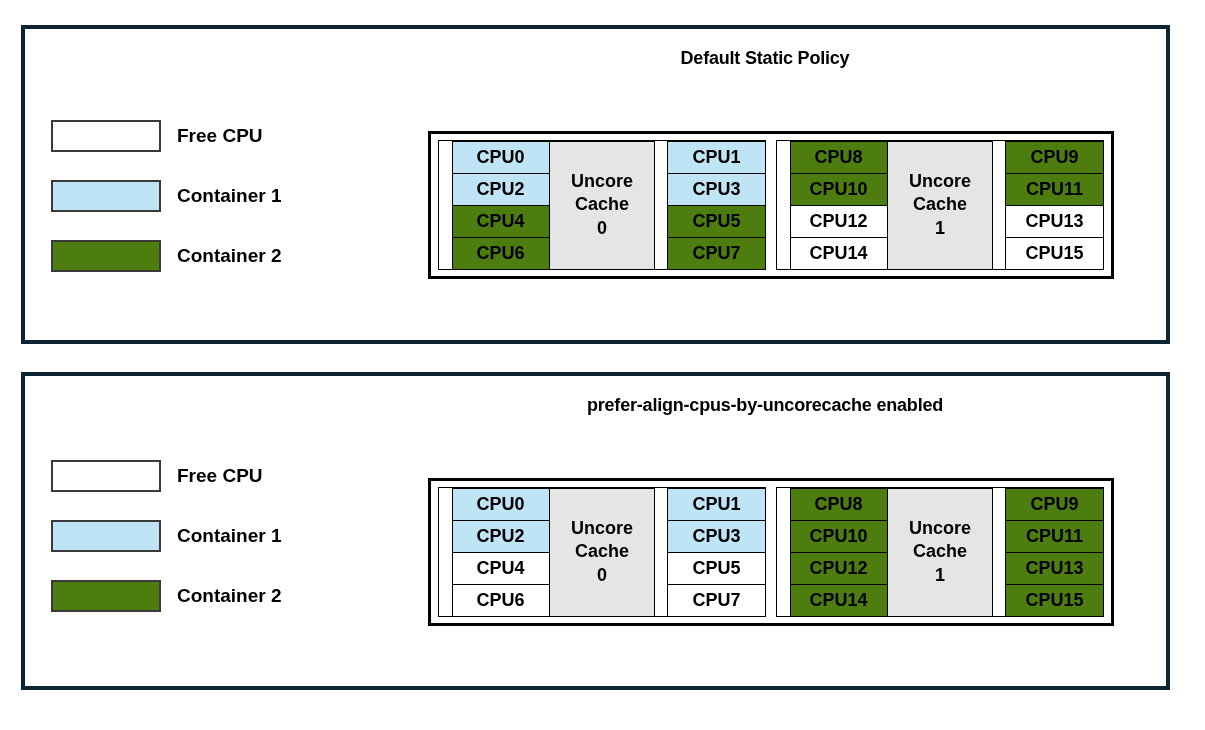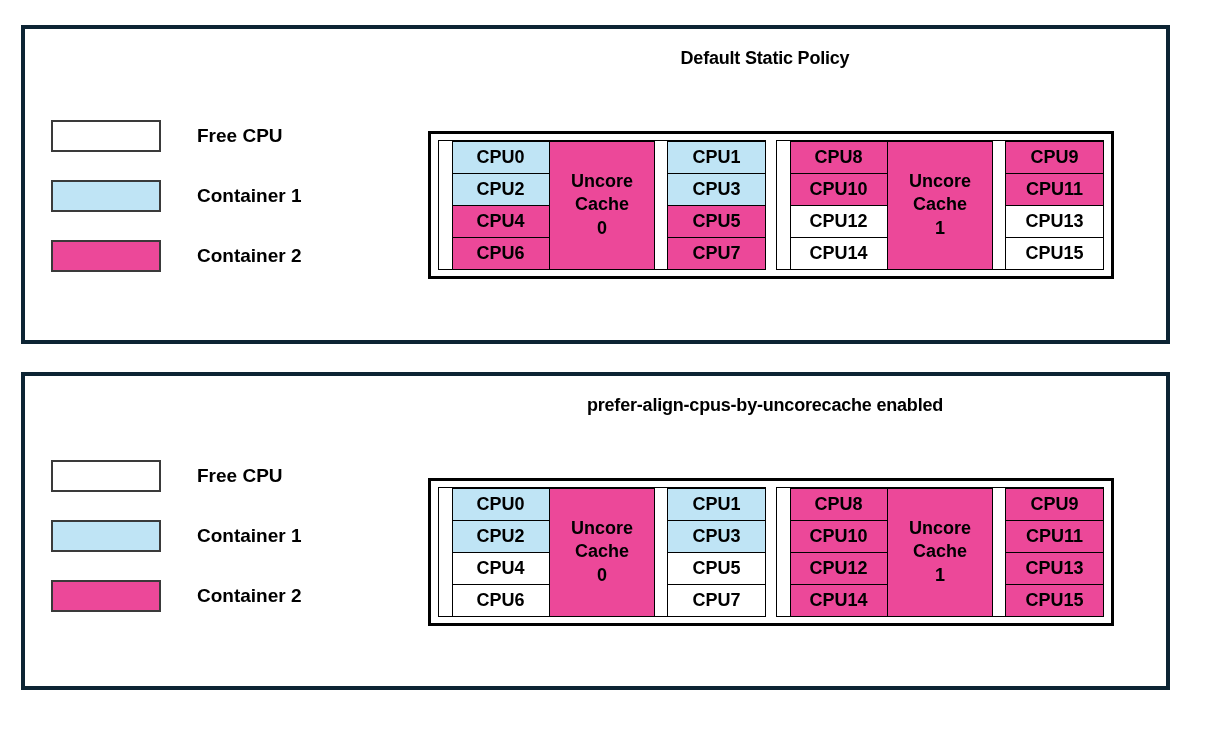--- a/index.html
+++ b/index.html
@@ -56,21 +56,21 @@
     height: 60px;
   }
   .legend-swatch {
     width: 110px;
     height: 32px;
     border: 2px solid #3a3a3a;
     box-sizing: border-box;
     flex: 0 0 auto;
   }
   .legend-label {
-    margin-left: 36px;
+    margin-left: 16px;
     font-size: 19px;
     font-weight: bold;
     color: #000000;
     white-space: nowrap;
   }
 
   
   .cpu-table {
     position: absolute;
     border: 3px solid #000000;
@@ -109,37 +109,37 @@
     font-weight: bold;
     color: #000000;
     line-height: 1;
     white-space: nowrap;
   }
   .cache-cell {
     flex: 1.08 1 0;
     border: 1px solid #000000;
     box-sizing: border-box;
     margin: -0.5px;
-    background: #ec4899;
+    background: #e5e5e5;
     display: flex;
     flex-direction: column;
     align-items: center;
     justify-content: center;
     font-size: 18px;
     font-weight: bold;
     color: #000000;
     line-height: 1.28;
     white-space: nowrap;
     min-width: 0;
   }
 
   
   .fill-free { background: #ffffff; }
   .fill-c1   { background: #bfe4f5; }
-  .fill-c2   { background: #ec4899; }
+  .fill-c2   { background: #4d7c0f; }
 </style>
 </head>
 <body>
 
 <div class="panel" id="panel-top"></div>
 <div class="panel-title" id="title-top">Default Static Policy</div>
 
 <div class="legend" id="legend-top">
   <div class="legend-row">
     <div class="legend-swatch fill-free"></div>

